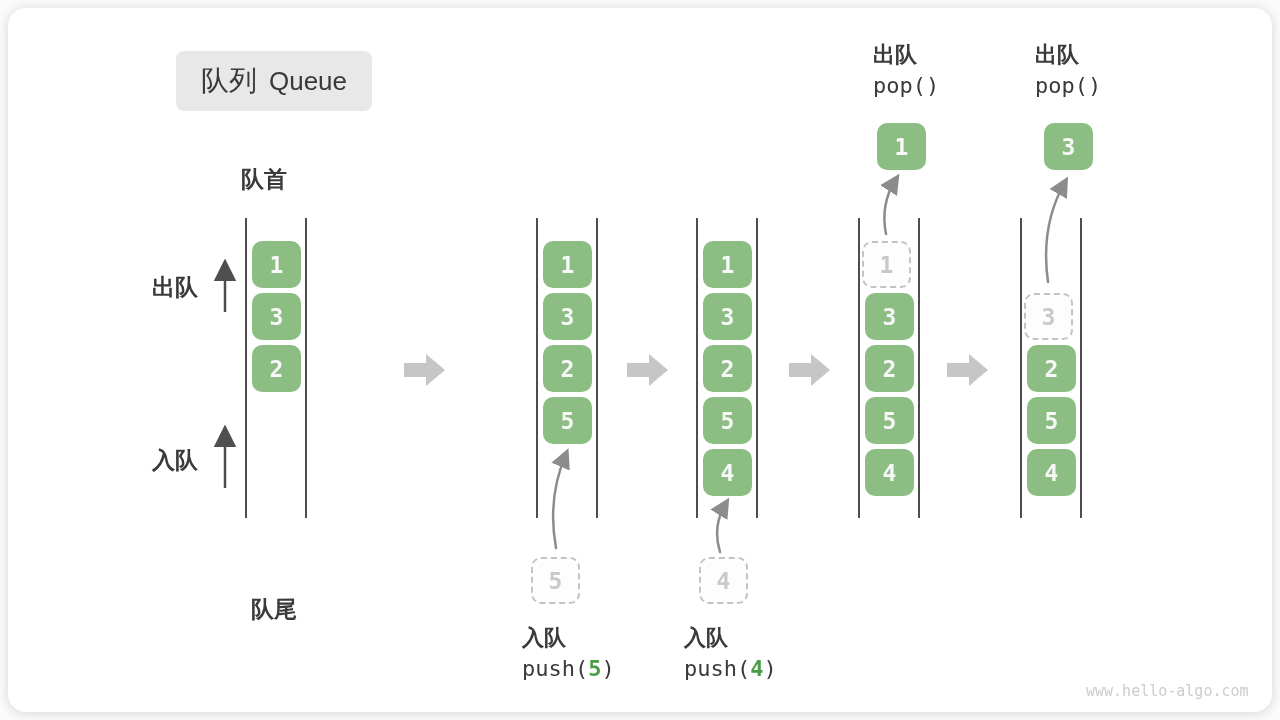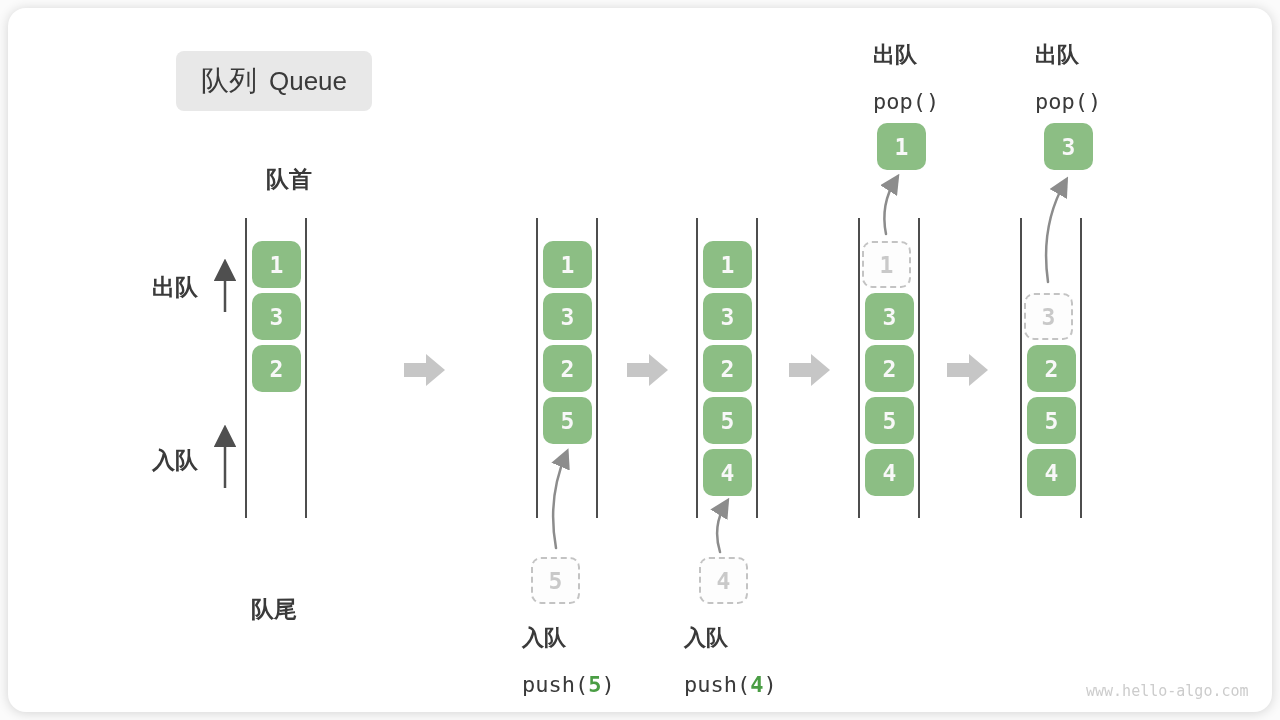--- a/index.html
+++ b/index.html
@@ -10,42 +10,42 @@
   .abs { position:absolute; }
 
   
   .title-box { left:168px; top:43px; width:196px; height:60px; background:#e8e8e8;
                border-radius:8px; display:flex; align-items:center; justify-content:center; gap:12px; }
   .title-zh { font-size:28px; font-weight:normal; }
   .title-en { font-size:26px; font-family:Liberation Sans, sans-serif; }
 
   
   .zh-label { font-size:23px; font-weight:bold; color:#3a3a3a; }
-  .lbl-front { left:247px; top:156px; width:68px; text-align:center; }
+  .lbl-front { left:222px; top:156px; width:68px; text-align:center; }
   .lbl-rear  { left:232px; top:538px; width:68px; text-align:center;margin-top:48px; }
   .lbl-dequeue { left:144px; top:264px; }
   .lbl-enqueue { left:144px; top:437px; }
 
   
   .wall { top:210px; width:2px; height:300px; background:#4d4d4d; }
 
   
   .cell { width:49px; height:47px; border-radius:10px;
           display:flex; align-items:center; justify-content:center;
           font-family:"DejaVu Sans Mono","Liberation Mono",monospace;
           font-size:23px; font-weight:bold; }
   .cell.green { background:var(--cell-green,#8cbe84); color:#f8f8f8; }
   .cell.dashed { background:#fdfdfd; border:2.5px dashed var(--dashed-gray,#c3c3c3); color:#c9c9c9; }
   .r1{top:233px} .r2{top:285px} .r3{top:337px} .r4{top:389px} .r5{top:441px}
   .qc1{left:244px} .qc2{left:535px} .qc3{left:695px} .qc4{left:857px} .qc5{left:1019px}
 
   
   .op { line-height:31px; }
   .op .action { font-size:22px; font-weight:bold; display:block; }
-  .op .code { font-size:22px; font-family:"DejaVu Sans Mono","Liberation Mono",monospace; display:block; margin-top:16px; }
+  .op .code { font-size:22px; font-family:"DejaVu Sans Mono","Liberation Mono",monospace; display:block; margin-top:0; }
   .op .code .arg { color:var(--code-green,#4a9d44); font-weight:bold; }
 
   svg.shape { position:absolute; overflow:visible; }
 
   .watermark { left:1078px; top:674px; width:166px; 
                font-family:"DejaVu Sans Mono","Liberation Mono",monospace;
                font-size:15px; color:#cccccc; }
 </style>
 </head>
 <body>

